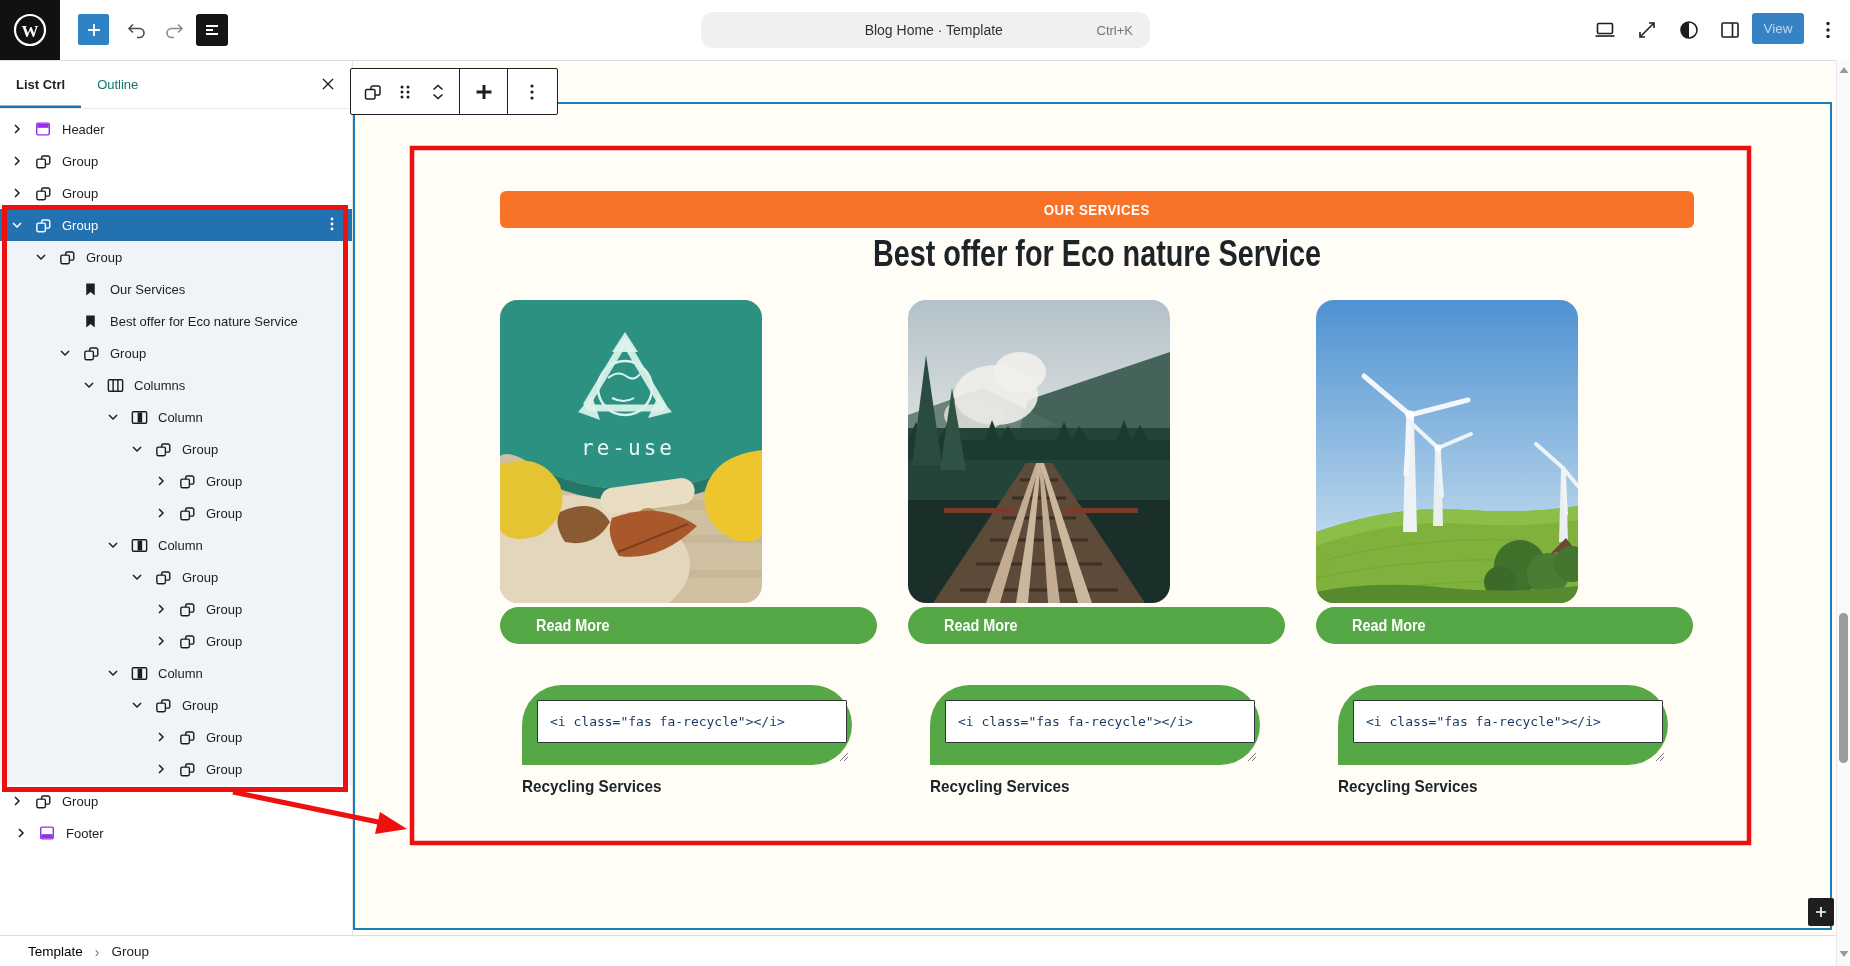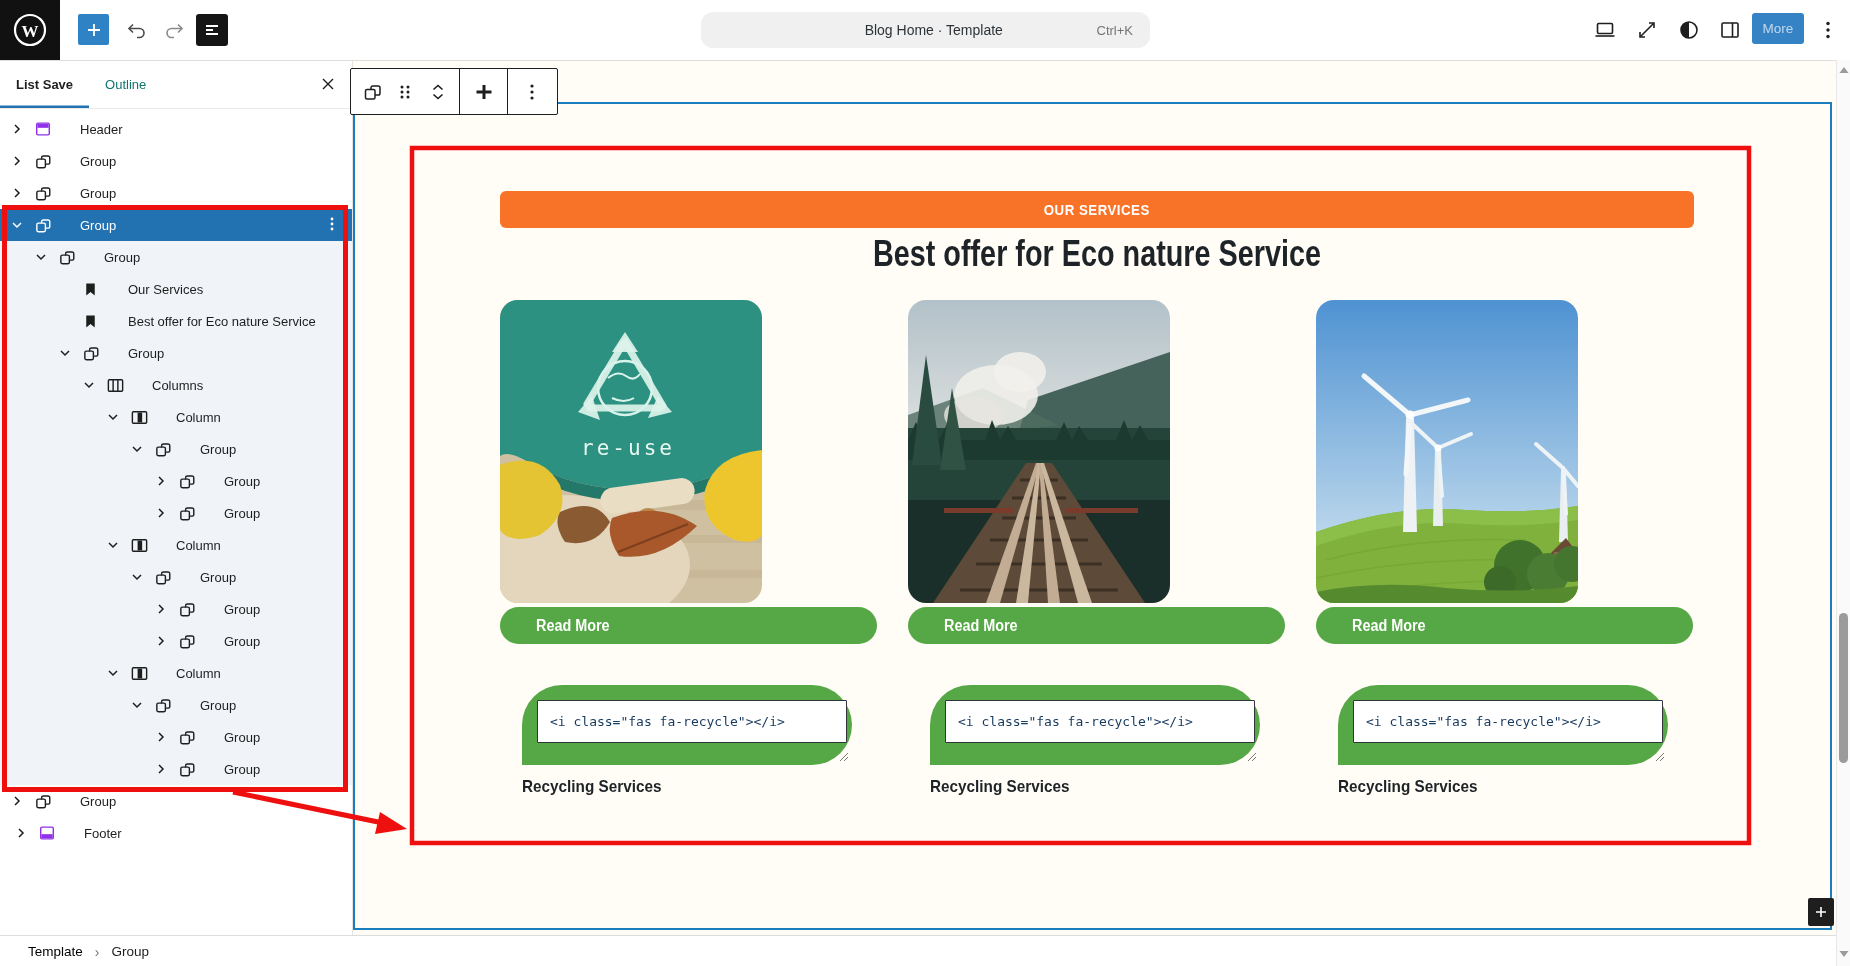--- a/index.html
+++ b/index.html
@@ -33,21 +33,21 @@
         display:flex;align-items:stretch;}
   .tab{padding:0 16px;display:flex;align-items:center;font-size:13px;color:#0f766e;}
   .tab.active{color:#1e1e1e;box-shadow:inset 0 -2.5px 0 #2271b1;font-weight:bold;}
   .closex{position:absolute;right:16px;top:16px;width:16px;height:16px;color:#1e1e1e;}
   .tree{position:absolute;left:0;top:53px;width:100%;}
   .trow{position:relative;height:32px;display:flex;align-items:center;font-size:13px;color:#1e1e1e;}
   .trow.insel{background:#f0f4f8;}
   .trow.sel{background:#2271b1;color:#fff;}
   .tchev{width:22px;height:12px;display:flex;align-items:center;}
   .ticon{width:26px;height:20px;display:flex;align-items:center;}
-  .tlabel{margin-left:20px;white-space:nowrap;}
+  .tlabel{margin-left:2px;white-space:nowrap;}
   .tmenu{position:absolute;right:10px;top:7px;width:18px;height:18px;color:#fff;}
 
   
   .crumbbar{position:absolute;left:0;top:935px;width:1836px;height:31px;background:#fff;
             border-top:1px solid #ddd;display:flex;align-items:center;font-size:13.5px;z-index:20;}
   .crumbbar .c1{margin-left:28px;color:#000000;}
   .crumbsep{margin:0 12px;color:#757575;font-size:14px;}
 
   
   .canvas{position:absolute;left:352px;top:60px;width:1484px;height:875px;background:#fffdf6;z-index:1;}
@@ -150,33 +150,33 @@
       <circle cx="12" cy="12" r="8" fill="none" stroke="currentColor" stroke-width="1.6"></circle>
       <path d="M12 4a8 8 0 0 0 0 16z" fill="currentColor"></path>
     </svg>
   </div>
   <div class="right-ico" style="left:1718px;">
     <svg viewBox="0 0 24 24">
       <rect x="4" y="5" width="16" height="14" rx="1.2" fill="none" stroke="currentColor" stroke-width="1.6"></rect>
       <path d="M14.5 5v14" stroke="currentColor" stroke-width="1.6"></path>
     </svg>
   </div>
-  <button class="savebtn">More</button>
+  <button class="savebtn">View</button>
   <div class="right-ico" style="left:1816px;">
     <svg viewBox="0 0 24 24" fill="currentColor">
       <circle cx="12" cy="5.5" r="1.7"></circle>
         <circle cx="12" cy="12" r="1.7"></circle>
         <circle cx="12" cy="18.5" r="1.7"></circle>
     </svg>
   </div>
 </div>
 
 <div class="sidebar">
   <div class="tabs">
-    <div class="tab active">List Save</div>
+    <div class="tab active">List Ctrl</div>
     <div class="tab">Outline</div>
     <div class="closex">
       <svg viewBox="0 0 16 16">
         <path d="M3 3l10 10M13 3L3 13" stroke="currentColor" stroke-width="1.4"></path>
       </svg>
     </div>
   </div>
   <div class="tree" id="tree">
       <div class="trow" style="padding-left: 12px;">
         <span class="tchev">

